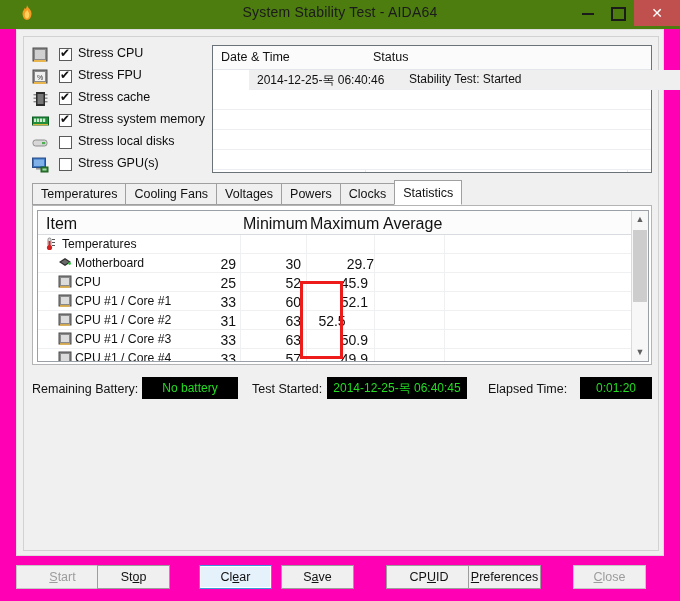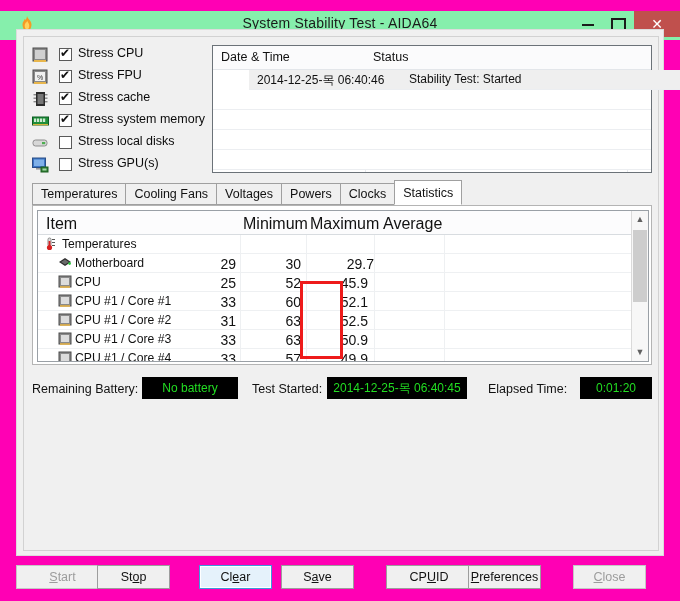--- a/index.html
+++ b/index.html
@@ -10,22 +10,22 @@
     overflow: hidden;
   }
   .window {
     position: absolute; left: 0; top: 0;
     width: 680px; height: 601px;
     background: #ff00b4;
     box-sizing: border-box;
   }
   
   .titlebar {
-    position: absolute; left: 0; top: 11px; width: 680px; height: 29px;
-    background: #86efac;
+    position: absolute; left: 0; top: 0; width: 680px; height: 29px;
+    background: #4d7c0f;
   }
   .app-icon {
     position: absolute; left: 17px; top: 4px; width: 20px; height: 20px;
     line-height: 20px; font-size: 15px; text-align: center;
   }
   .title-text {
     position: absolute; left: 0; top: 4px; width: 680px;
     text-align: center; font-size: 14px; color: #1b1b1b;
     letter-spacing: .2px;
   }
@@ -390,21 +390,21 @@
             <div class="t-icon" style="left:20px;">
               <svg width="15" height="14" viewBox="0 0 15 14">
                     <rect x="1" y="1" width="12" height="11" fill="#8a8a8a" stroke="#4a4a4a"></rect>
                     <rect x="3" y="3" width="8" height="7" fill="#dcdcdc"></rect>
                     <rect x="2" y="11.2" width="10" height="1.6" fill="#e8b64c"></rect>
                   </svg>
             </div>
             <div class="t-item" style="left:37px;">CPU #1 / Core #2</div>
             <div class="t-num" style="left:140px; width:58px;">31</div>
             <div class="t-num" style="left:205px; width:58px;">63</div>
-            <div class="t-num" style="left:272px; width:58px;">52.5</div>
+            <div class="t-num" style="left:265px; width:58px;text-align:center;">52.5</div>
           </div>
 
           <div class="trow">
             <div class="t-icon" style="left:20px;">
               <svg width="15" height="14" viewBox="0 0 15 14">
                     <rect x="1" y="1" width="12" height="11" fill="#8a8a8a" stroke="#4a4a4a"></rect>
                     <rect x="3" y="3" width="8" height="7" fill="#dcdcdc"></rect>
                     <rect x="2" y="11.2" width="10" height="1.6" fill="#e8b64c"></rect>
                   </svg>
             </div>

